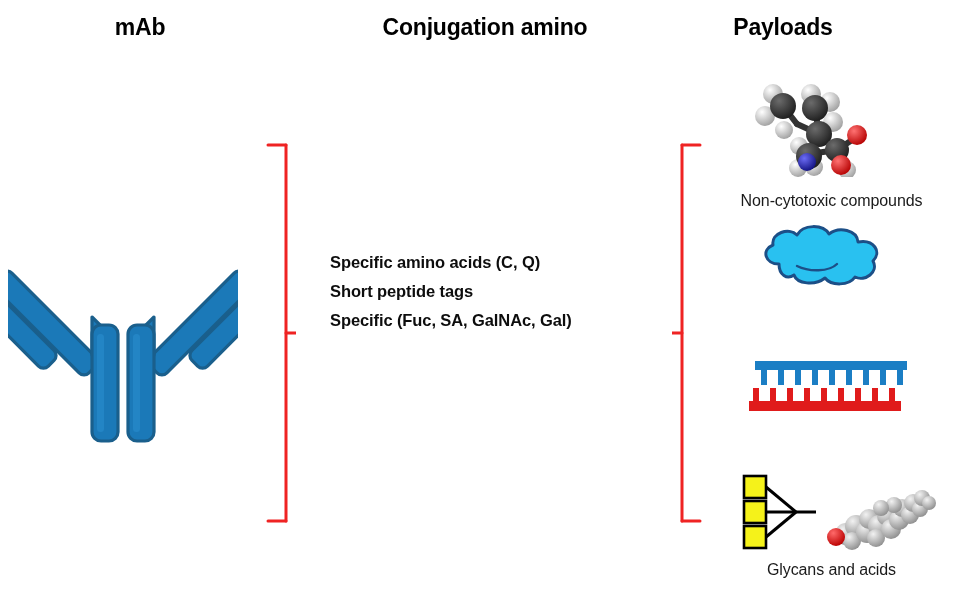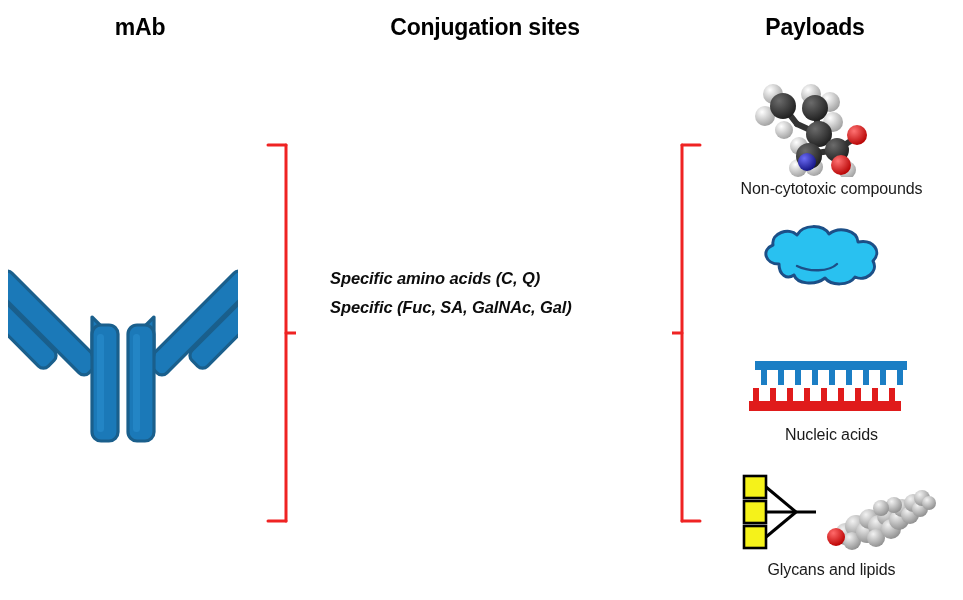--- a/index.html
+++ b/index.html
@@ -27,38 +27,37 @@
     position: absolute;
     font-weight: bold;
     font-size: 23px;
     letter-spacing: -0.2px;
     color: #000;
     white-space: nowrap;
     text-align: center;
   }
   #heading-mab   { left: 40px;  top: 14px; width: 200px; }
   #heading-conj  { left: 285px; top: 14px; width: 400px; }
-  #heading-pay   { left: 700px; top: 14px; width: 230px; }
+  #heading-pay   { left: 668px; top: 14px; width: 230px; }
 
   
   #mab-figure {
     position: absolute;
     left: 8px;
     top: 235px;
     width: 230px;
     height: 225px;
   }
 
   
   #conjugation-list {
     position: absolute;
     left: 330px;
-    top: 264px;
+    top: 248px;
     width: 350px;
-    font-style: italic;
   }
   .conj-line {
     font-weight: bold;
     font-size: 16.5px;
     line-height: 29px;
     color: #0d0d0d;
     white-space: nowrap;
     letter-spacing: -0.1px;
   }
 
@@ -93,33 +92,33 @@
   #payload-row-0 { top: 72px; }
   #payload-row-1 { top: 222px; }
   #payload-row-2 { top: 355px; }
   #payload-row-3 { top: 472px; }
 
   #payload-row-0 .payload-art { width: 190px; height: 105px; }
   #payload-row-1 .payload-art { width: 190px; height: 68px; }
   #payload-row-2 .payload-art { width: 190px; height: 62px; }
   #payload-row-3 .payload-art { width: 215px; height: 80px; }
 
-  #payload-row-0 .payload-label { margin-top: 2px; }
+  #payload-row-0 .payload-label { margin-top: 14px; }
   #payload-row-1 .payload-label { margin-top: 10px; }
   #payload-row-2 .payload-label { margin-top: 8px; }
   #payload-row-3 .payload-label { margin-top: 8px; }
 </style>
 </head>
 <body>
 
 <div class="stage">
 
   <div class="heading" id="heading-mab">mAb</div>
 
-  <div class="heading" id="heading-conj">Conjugation sites</div>
+  <div class="heading" id="heading-conj">Conjugation amino</div>
 
   <div class="heading" id="heading-pay">Payloads</div>
 
   <div id="mab-figure">
     <svg width="230" height="225" viewBox="0 0 230 225">
       <g stroke="#1a5f8c" stroke-width="3.2" fill="#1b79b8" stroke-linejoin="round">
 
         <rect x="-6" y="36" width="22" height="108" rx="7" ry="7" transform="rotate(-45 5 90)"></rect>
 
         <rect x="26" y="22" width="23" height="132" rx="7" ry="7" transform="rotate(-45 37.5 88)"></rect>
@@ -148,20 +147,21 @@
         <path d="M 6 3 L 24 3"></path>
         <path d="M 24 3 L 24 379"></path>
         <path d="M 24 379 L 6 379"></path>
         <path d="M 24 191 L 34 191"></path>
       </g>
     </svg>
   </div>
 
   <div id="conjugation-list">
     <div class="conj-line">Specific amino acids (C, Q)</div>
+    <div class="conj-line">Short peptide tags</div>
     <div class="conj-line">Specific (Fuc, SA, GalNAc, Gal)</div>
   </div>
 
   <div class="brace" id="brace-right">
     <svg width="34" height="382" viewBox="0 0 34 382">
       <g stroke="#ef2323" stroke-width="3" fill="none" stroke-linecap="round" stroke-linejoin="round">
         <path d="M 28 3 L 10 3"></path>
         <path d="M 10 3 L 10 379"></path>
         <path d="M 10 379 L 28 379"></path>
         <path d="M 10 191 L 0 191"></path>
@@ -275,21 +275,20 @@
           <rect x="84" y="33" width="6" height="15"></rect>
           <rect x="101" y="33" width="6" height="15"></rect>
           <rect x="118" y="33" width="6" height="15"></rect>
           <rect x="135" y="33" width="6" height="15"></rect>
           <rect x="152" y="33" width="6" height="15"></rect>
         </g>
 
         <rect x="12" y="46" width="152" height="10" fill="#e01b1b"></rect>
       </svg>
     </div>
-    <div class="payload-label">Nucleic acids</div>
   </div>
 
   <div class="payload-row" id="payload-row-3">
     <div class="payload-art">
       <svg width="215" height="80" viewBox="0 0 215 80">
 
         <g stroke="#000000" stroke-width="3" fill="none">
           <line x1="42" y1="15" x2="72" y2="40"></line>
           <line x1="42" y1="40" x2="72" y2="40"></line>
           <line x1="42" y1="65" x2="72" y2="40"></line>
@@ -330,16 +329,16 @@
             <circle cx="196" cy="37" r="8"></circle>
             <circle cx="198" cy="26" r="8"></circle>
             <circle cx="205" cy="31" r="7"></circle>
             <circle cx="170" cy="33" r="8"></circle>
             <circle cx="157" cy="36" r="8"></circle>
           </g>
           <circle cx="112" cy="65" r="9" fill="url(#gRed2)"></circle>
         </g>
       </svg>
     </div>
-    <div class="payload-label">Glycans and lipids</div>
+    <div class="payload-label">Glycans and acids</div>
   </div>
 
 </div>
 
 </body></html>

